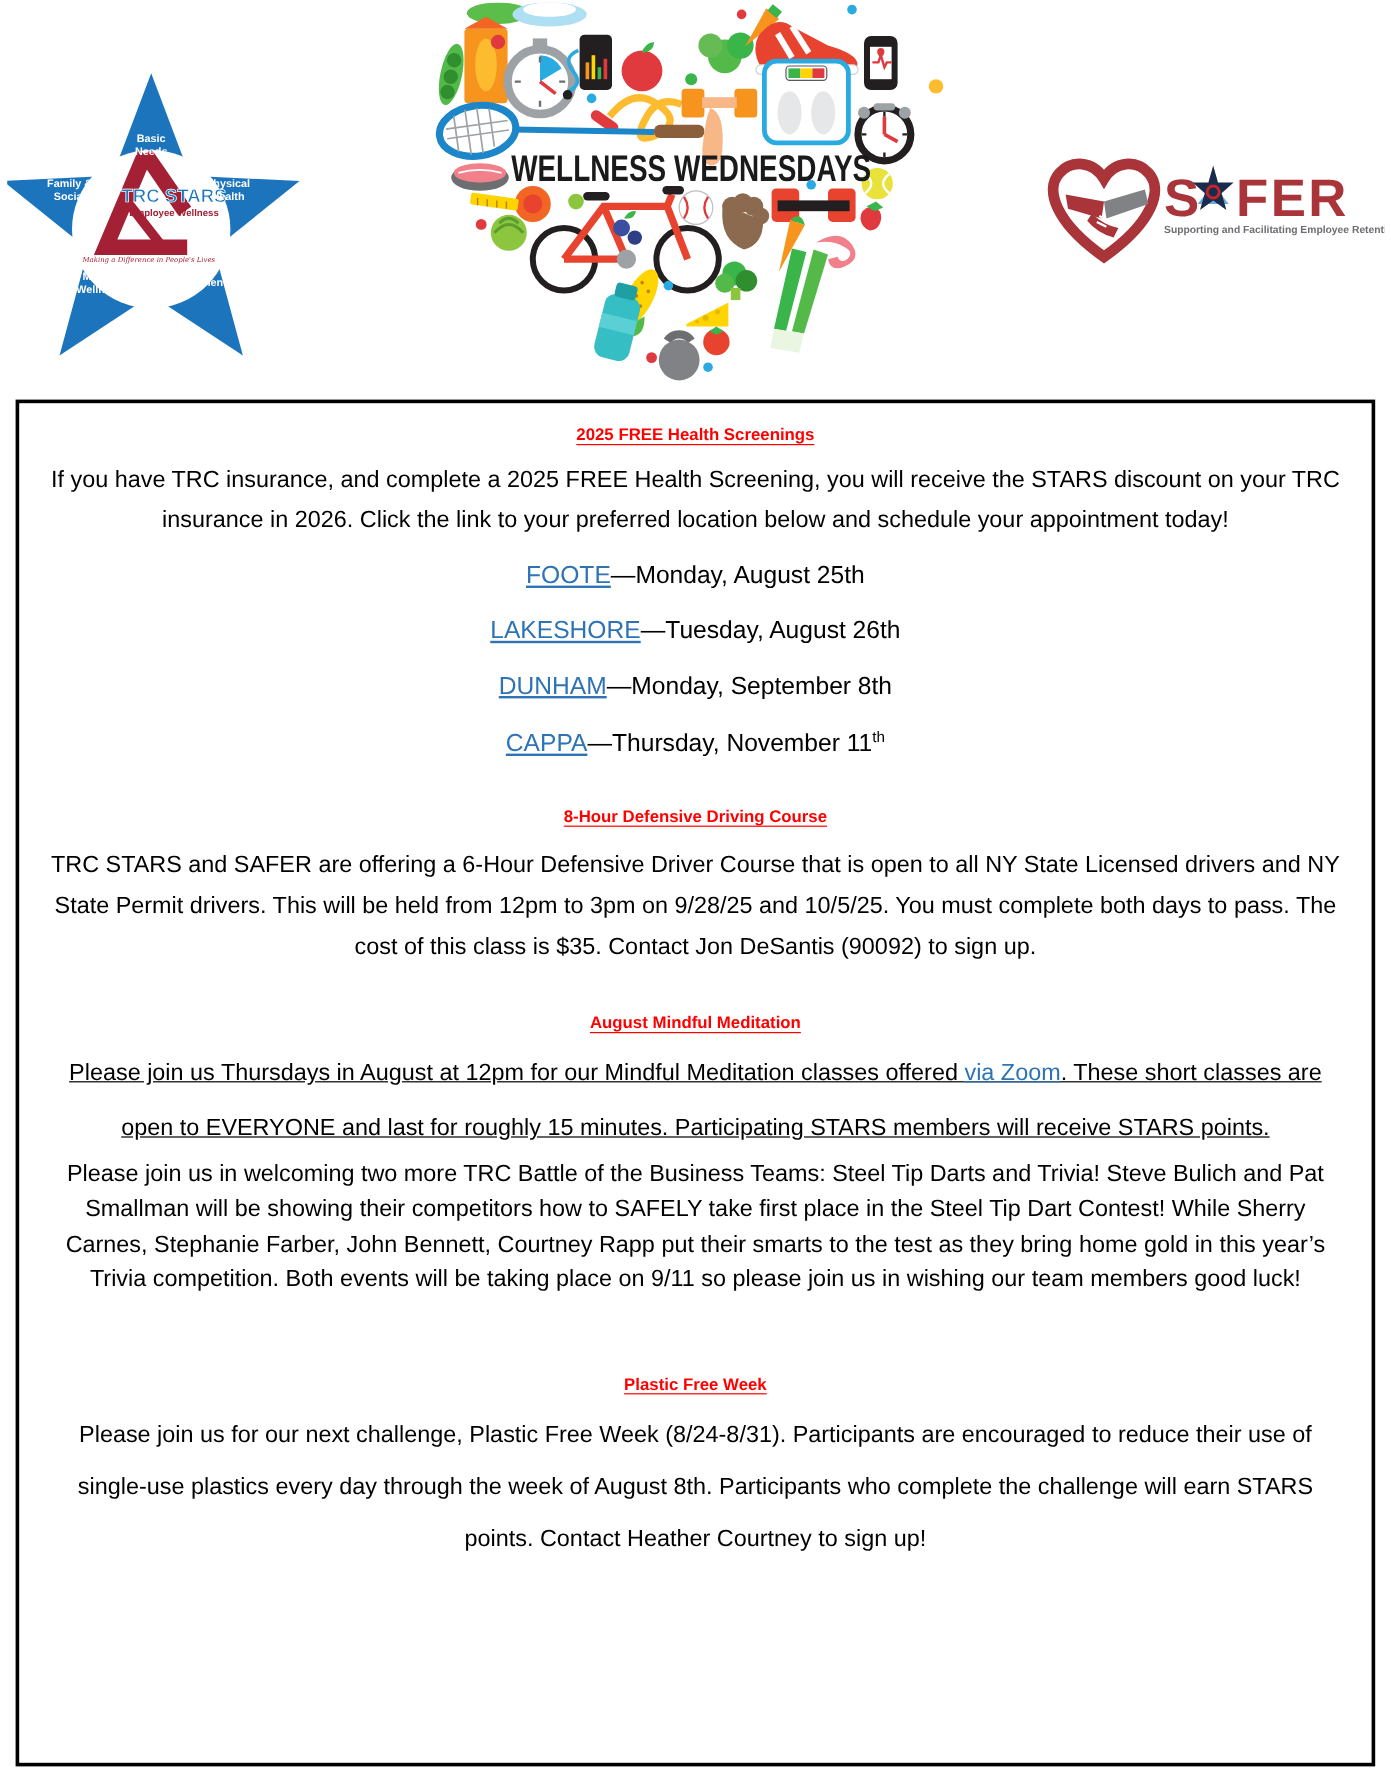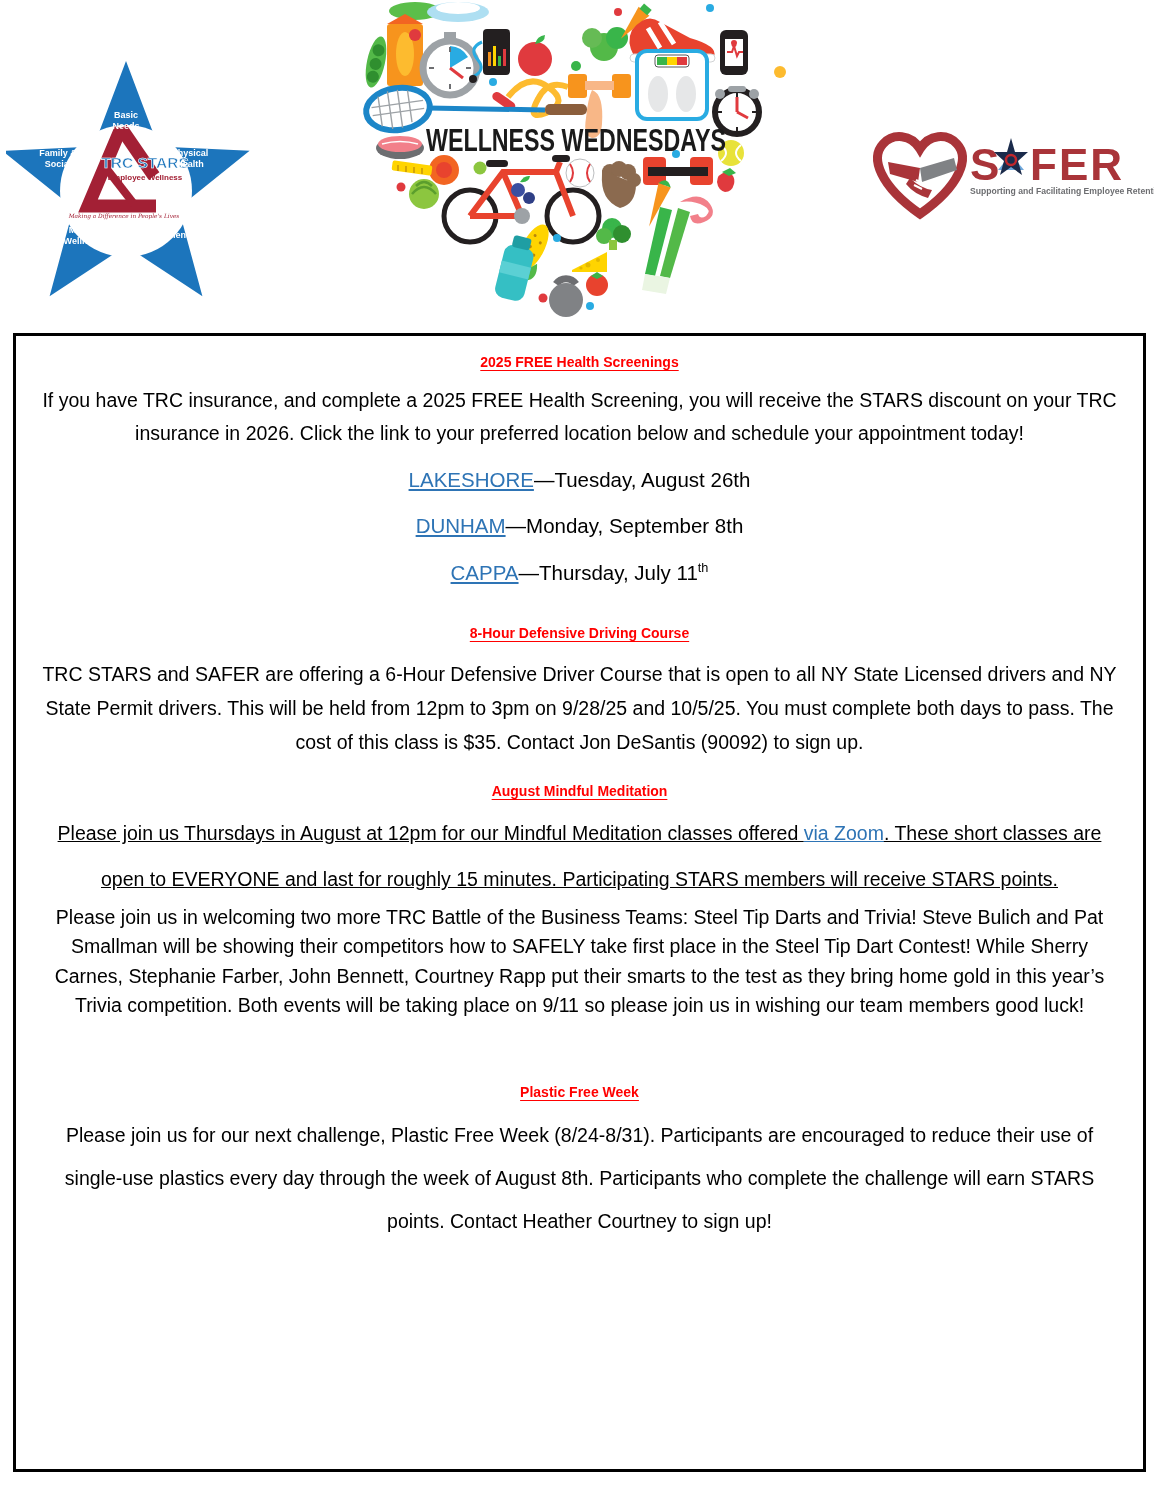--- a/index.html
+++ b/index.html
@@ -20,21 +20,21 @@
     padding:10px 22px 26px;text-align:center;
     box-sizing:border-box;min-height:1139px;
   }
   .section-heading{
     color:#FF0000;font-weight:bold;font-size:14px;
     text-decoration:underline;
     text-underline-offset:3px;
   }
   .h-screenings{margin:8px 0 14px;}
   .h-driving{margin:40px 0 16px;}
-  .h-meditation{margin:24px 0 12px;}
+  .h-meditation{margin:38px 0 12px;}
   .h-battle{margin:58px 0 16px;}
   .h-plastic{margin:64px 0 14px;text-decoration:underline;}
   .para{font-size:19.5px;margin:0;}
   .p-screenings{line-height:1.7;margin-bottom:18px;}
   .p-driving{line-height:1.75;}
   .p-meditation{line-height:2.35;padding:0 4px;text-decoration:underline;}
   .p-battle{line-height:1.5;}
   .p-plastic{line-height:2.2;margin-bottom:16px;}
   .loc-row{font-size:20.5px;margin:0 0 22px;}
   .loc-row:last-child{margin-bottom:0;}
@@ -335,27 +335,30 @@
   </svg>
 </div>
 
 <div class="content-box">
 
   <div class="section-heading h-screenings">2025 FREE Health Screenings</div>
   <p class="para p-screenings">If you have TRC insurance, and complete a 2025 FREE Health Screening, you will receive the STARS discount on your TRC insurance in 2026. Click the link to your preferred location below and schedule your appointment today!</p>
 
   <div>
     <div class="loc-row">
+      <a class="doc-link">FOOTE</a><span class="loc-rest">—Monday, August 25th</span>
+    </div>
+    <div class="loc-row">
       <a class="doc-link">LAKESHORE</a><span class="loc-rest">—Tuesday, August 26th</span>
     </div>
     <div class="loc-row">
       <a class="doc-link">DUNHAM</a><span class="loc-rest">—Monday, September 8th</span>
     </div>
     <div class="loc-row">
-      <a class="doc-link">CAPPA</a><span class="loc-rest">—Thursday, July 11</span><sup>th</sup>
+      <a class="doc-link">CAPPA</a><span class="loc-rest">—Thursday, November 11</span><sup>th</sup>
     </div>
   </div>
 
   <div class="section-heading h-driving">8-Hour Defensive Driving Course</div>
   <p class="para p-driving">TRC STARS and SAFER are offering a 6-Hour Defensive Driver Course that is open to all NY State Licensed drivers and NY State Permit drivers. This will be held from 12pm to 3pm on 9/28/25 and 10/5/25. You must complete both days to pass. The cost of this class is $35. Contact Jon DeSantis (90092) to sign up.</p>
 
   <div class="section-heading h-meditation">August Mindful Meditation</div>
   <p class="para p-meditation"><span>Please join us Thursdays in August at 12pm for our Mindful Meditation classes offered </span><a class="doc-link">via Zoom</a><span>. These short classes are open to EVERYONE and last for roughly 15 minutes. Participating STARS members will receive STARS points.</span></p>
 
   <p class="para p-battle">Please join us in welcoming two more TRC Battle of the Business Teams: Steel Tip Darts and Trivia! Steve Bulich and Pat Smallman will be showing their competitors how to SAFELY take first place in the Steel Tip Dart Contest! While Sherry Carnes, Stephanie Farber, John Bennett, Courtney Rapp put their smarts to the test as they bring home gold in this year’s Trivia competition. Both events will be taking place on 9/11 so please join us in wishing our team members good luck!</p>

